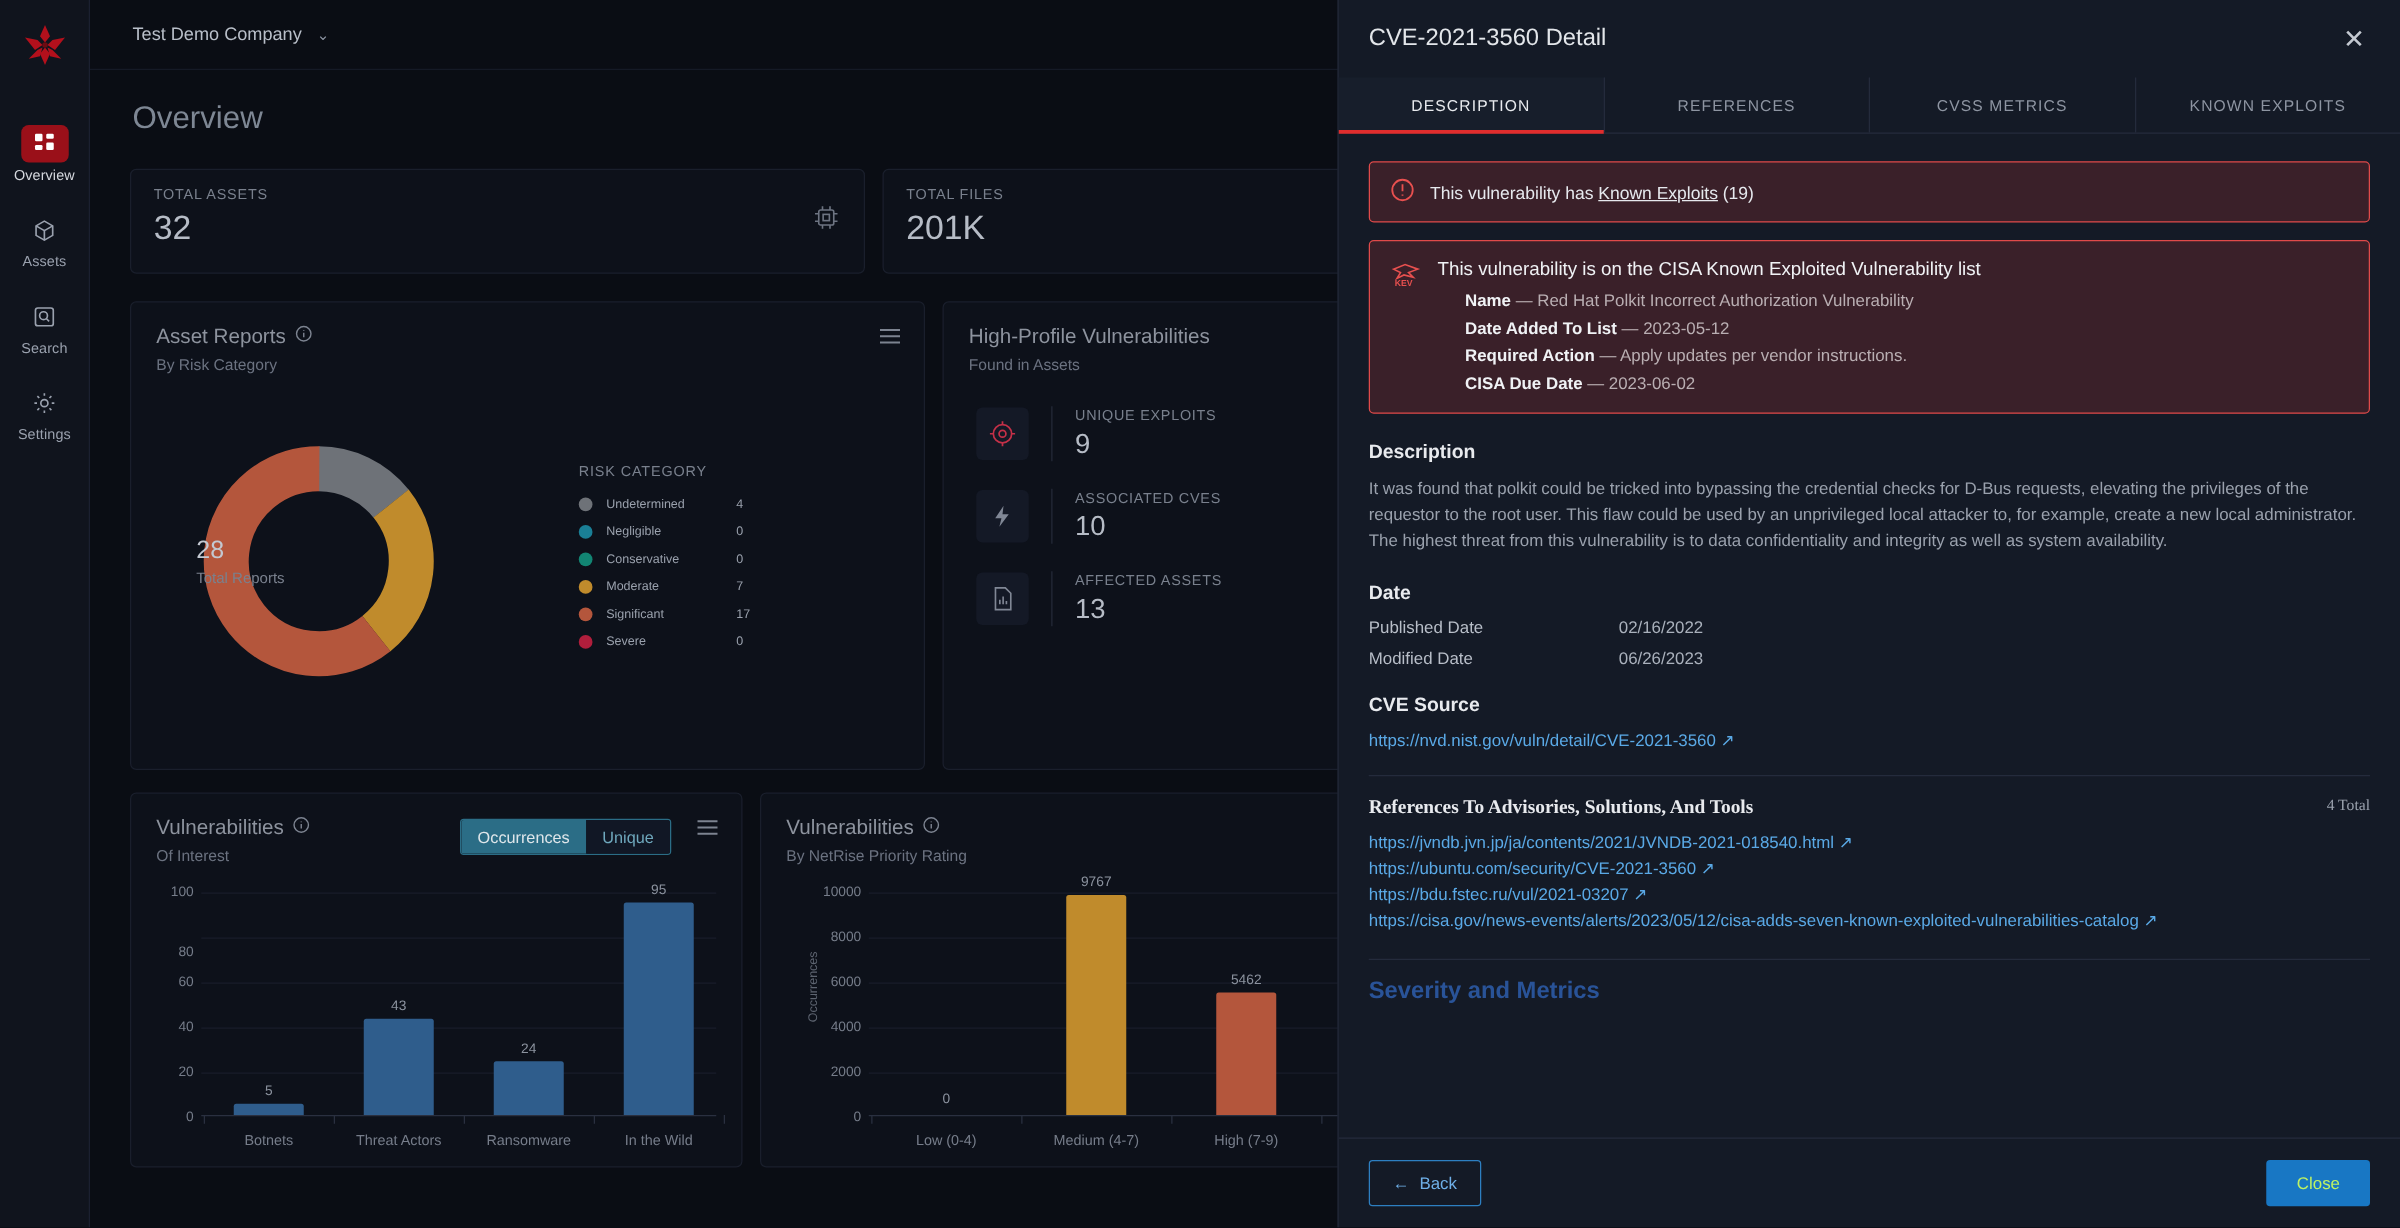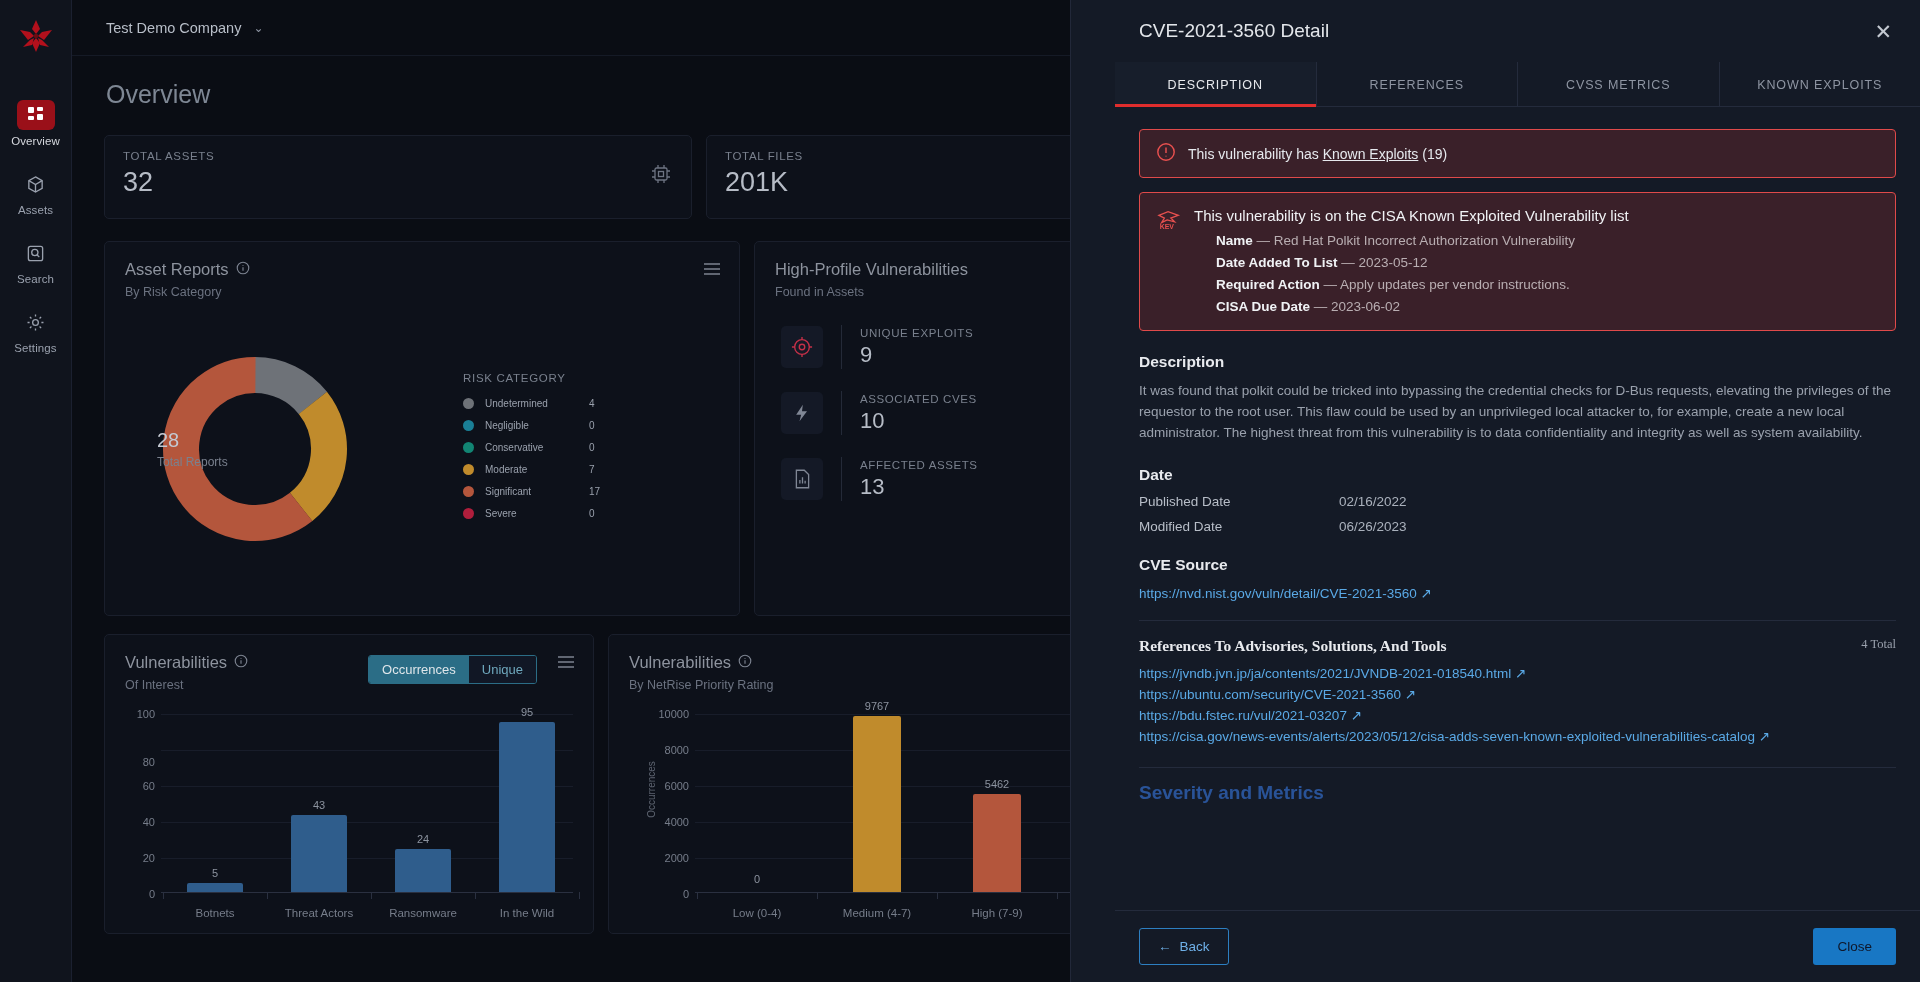--- a/index.html
+++ b/index.html
@@ -130,21 +130,21 @@
   .axis-x { position: absolute; left: 46px; right: 10px; bottom: 28px; height: 1px; background: #2a3040; }
   .bar { position: absolute; bottom: 29px; border-radius: 2px 2px 0 0; }
   .bar-label { position: absolute; font-size: 11px; color: #8c939f; transform: translateX(-50%); }
   .xtick-lbl { position: absolute; bottom: 2px; font-size: 11.5px; color: #767d8a; transform: translateX(-50%); white-space:nowrap;}
   .tickmark { position: absolute; bottom: 22px; width: 1px; height: 7px; background: #2a3040; }
 
   
   .drawer {
     position: absolute; right: 0; top: 0; width: 850px; height: 982px;
     background: #141a26; border-left: 1px solid #222839;
-    display: flex; flex-direction: column; z-index: 10; padding-left: 44px;
+    display: flex; flex-direction: column; z-index: 10;
   }
   .drawer-head {
     height: 62px; display: flex; align-items: center; justify-content: space-between;
     padding: 0 28px 0 24px;
   }
   .drawer-title { font-size: 19px; color: #e3e6ea; }
   .drawer-close { color: #c4c9d1; font-size: 21px; cursor: pointer; line-height: 1; }
   .tabs { display: flex; border-bottom: 1px solid #242b3c; }
   .tab {
     flex: 1; text-align: center; padding: 16px 4px 14px 4px;
@@ -194,21 +194,21 @@
     display: flex; align-items: center; justify-content: space-between;
     padding: 0 24px;
   }
   .btn-back {
     border: 1px solid #2d7fc1; background: transparent; color: #6fb0e8;
     padding: 10px 18px; border-radius: 3px; font-size: 13.5px; cursor: pointer;
     display:flex; align-items:center; gap:8px;
     font-family: "Liberation Sans", sans-serif;
   }
   .btn-close {
-    background: #1877c4; border: none; color: #0f172a;
+    background: #1877c4; border: none; color: #bef264;
     padding: 11px 24px; border-radius: 3px; font-size: 13.5px; cursor: pointer;
     font-family: "Liberation Sans", sans-serif;
   }
   .dimmed { opacity: .55; }
 </style>
 </head>
 <body>
 
 <div class="app">
 

